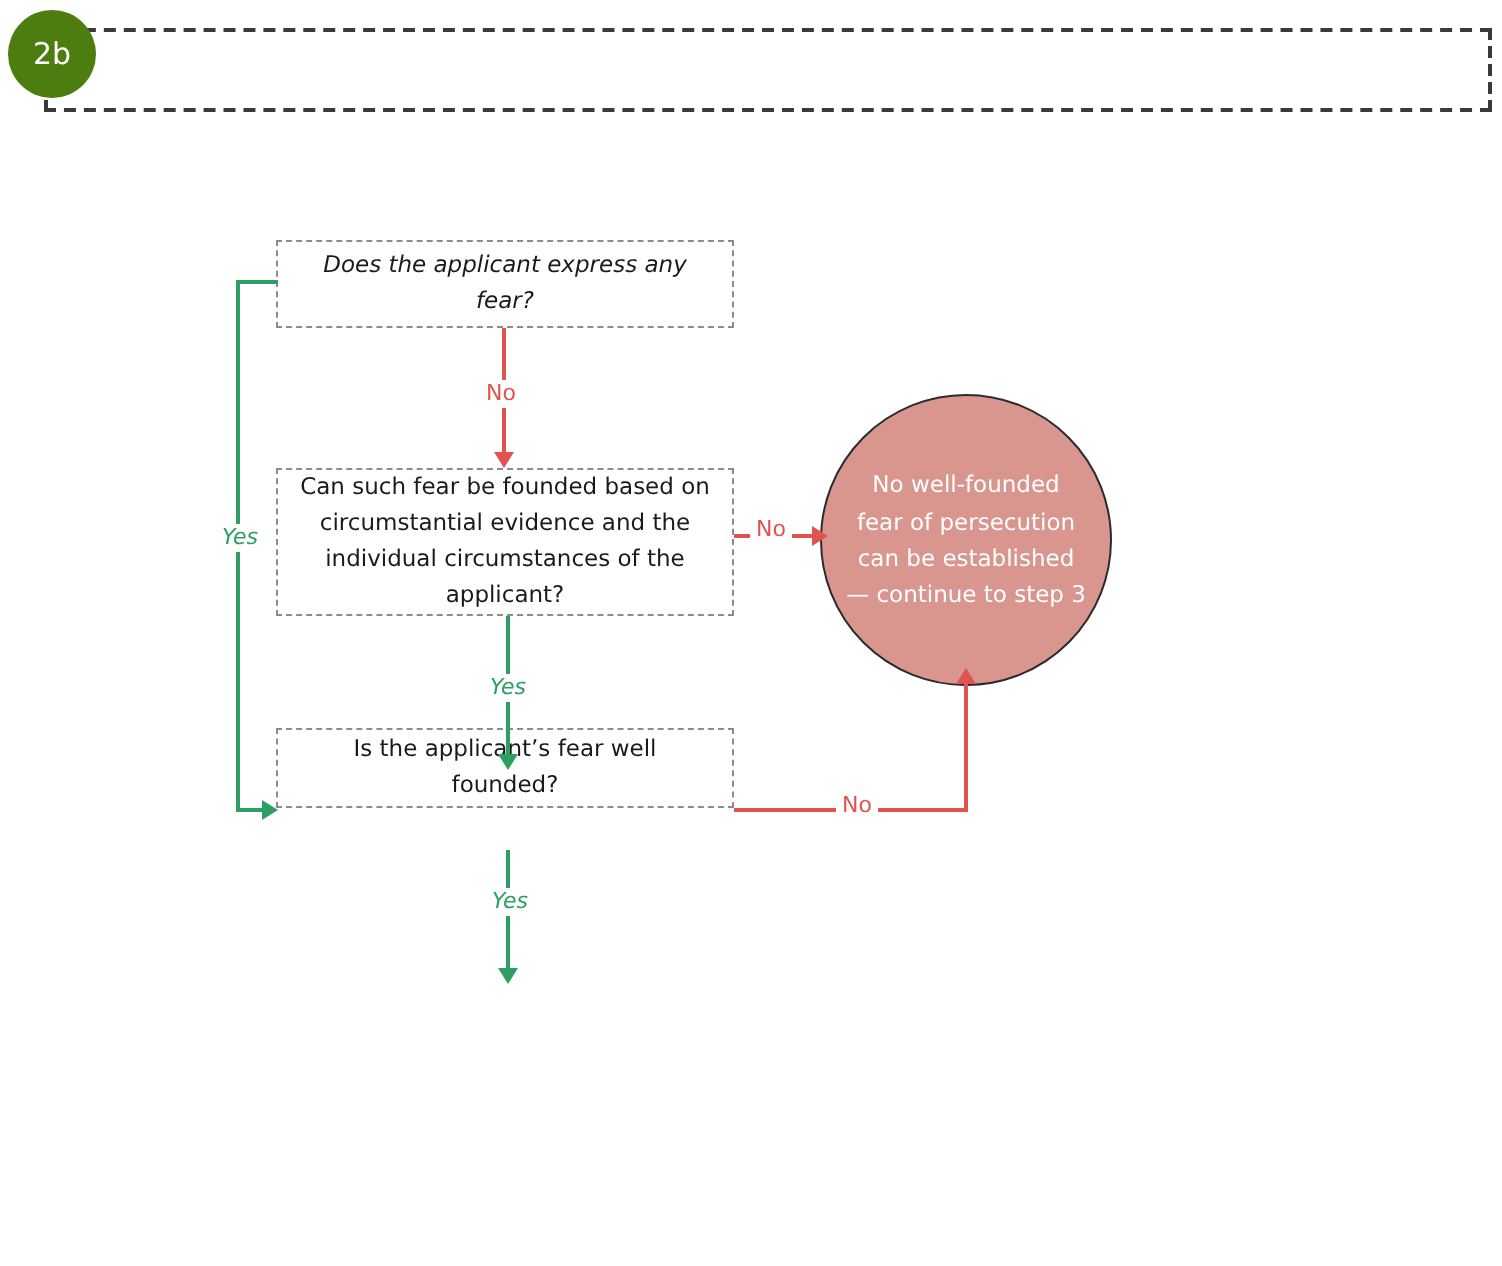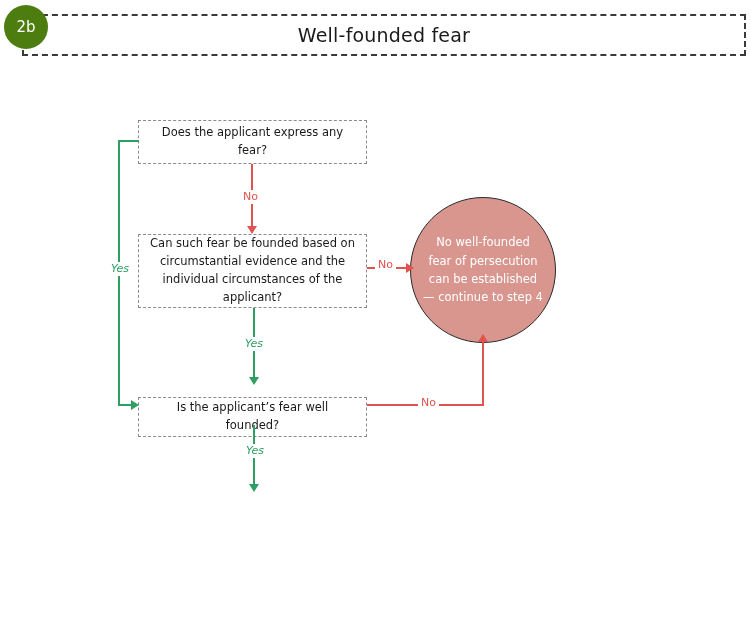--- a/index.html
+++ b/index.html
@@ -67,23 +67,23 @@
     background: #ffffff;
     display: flex;
     align-items: center;
     justify-content: center;
     text-align: center;
     font-size: 11.5px;
     line-height: 1.55;
     color: #1a1a1a;
     padding: 4px 10px;
   }
-  #box-1 { left: 138px; top: 120px;  width: 229px; height: 44px; }
+  #box-1 { left: 138px; top: 120px;  width: 229px; height: 44px; font-style: italic; }
   #box-2 { left: 138px; top: 234px;  width: 229px; height: 74px; }
-  #box-3 { left: 138px; top: 397px;  width: 229px; height: 40px; }
+  #box-3 { left: 138px; top: 364px;  width: 229px; height: 40px; }
 
   
   .circle {
     position: absolute;
     border-radius: 50%;
     box-sizing: border-box;
     display: flex;
     align-items: center;
     justify-content: center;
     text-align: center;
@@ -151,30 +151,29 @@
   }
   .label-red   { color: #e0534f; }
   .label-green { color: #2e9e63; font-style: italic; }
 </style>
 </head>
 <body>
 
 <div id="page">
 
   <div class="header-box"></div>
-  <div class="header-title">Well-founded fear</div>
   <div class="step-badge">2b</div>
 
   <div class="node-box" id="box-1">Does the applicant express any fear?</div>
 
   <div class="node-box" id="box-2">Can such fear be founded based on circumstantial evidence and the individual circumstances of the applicant?</div>
 
   <div class="node-box" id="box-3">Is the applicant’s fear well founded?</div>
 
-  <div class="circle" id="circle-red">No well-founded fear of persecution can be established — continue to step 4</div>
+  <div class="circle" id="circle-red">No well-founded fear of persecution can be established — continue to step 3</div>
 
 
   <div class="line v-line red" style="left:251px; top:164px; height:63px;"></div>
   <div class="arrow arrow-down" style="left:247px; top:226px;"></div>
   <div class="edge-label label-red" style="left:240px; top:190px;">No</div>
 
   <div class="line h-line green" style="left:118px; top:140px; width:21px;"></div>
   <div class="line v-line green" style="left:118px; top:140px; height:265px;"></div>
   <div class="line h-line green" style="left:118px; top:404px; width:15px;"></div>
   <div class="arrow arrow-right green-a" style="left:131px; top:400px;"></div>

